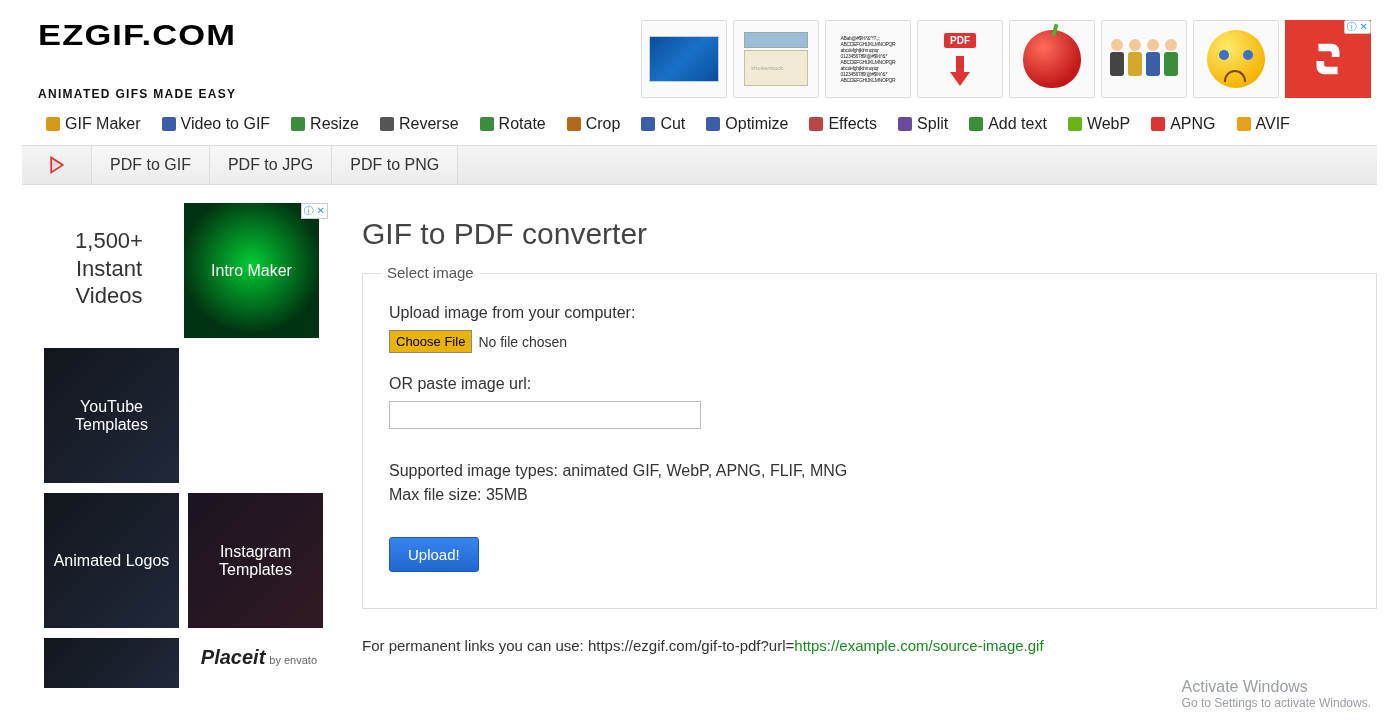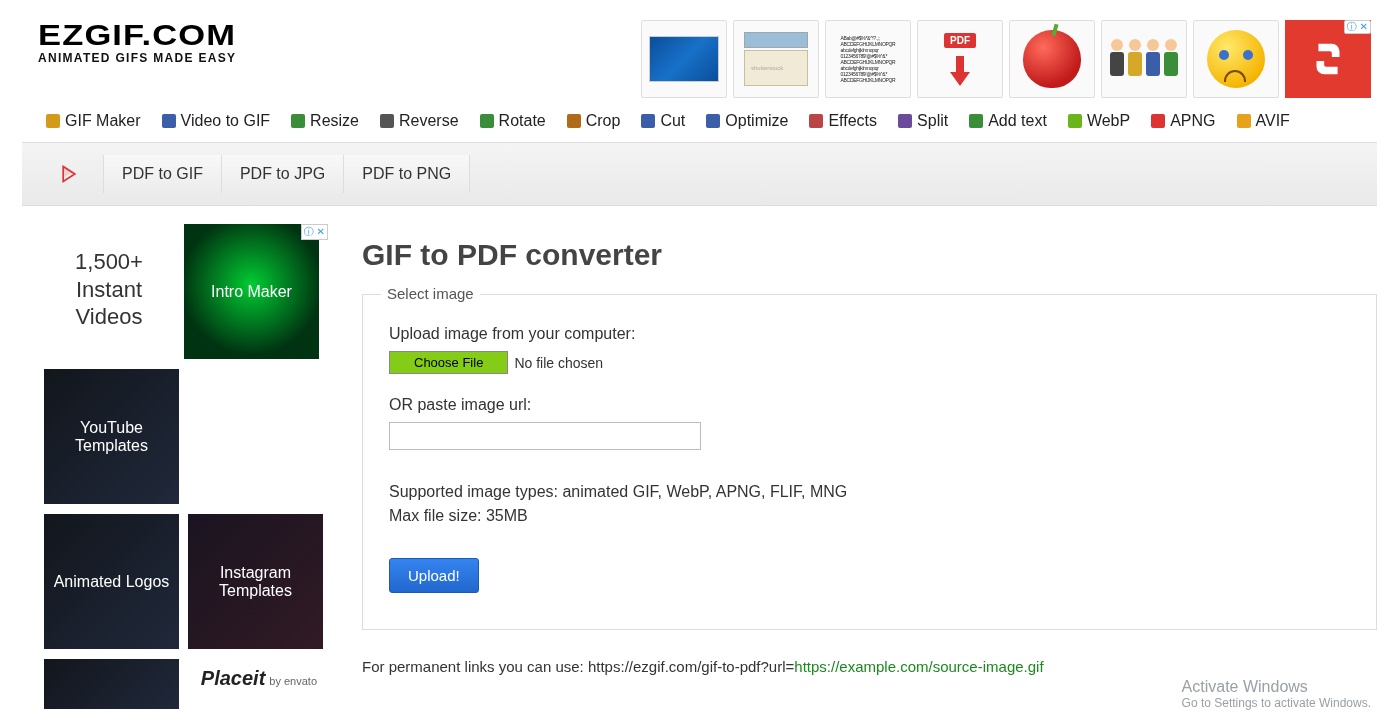--- a/index.html
+++ b/index.html
@@ -1,18 +1,18 @@
 <!DOCTYPE html>
 <html><head>
 <meta charset="utf-8">
 <style>
 * { box-sizing: border-box; margin: 0; padding: 0; }
 body { font-family: Arial, Helvetica, sans-serif; background: #fff; color: #222; width: 1399px; }
 .header { display: flex; align-items: flex-start; padding: 18px 22px 0 38px; }
-.logo-block { display: flex; flex-direction: column; }
+.logo-block { display: flex; flex-direction: column; gap: 36px; }
 .logo-main { font-family: Impact, "Arial Black", sans-serif; font-size: 30px; letter-spacing: 1px; font-weight: 900; color: #000; transform: scaleX(1.15); transform-origin: left; }
 .logo-sub { font-family: Impact, "Arial Black", sans-serif; font-size: 12px; letter-spacing: 1.3px; font-weight: 700; color: #111; margin-top: -1px; }
 .header-spacer { flex: 1; }
 .ad-thumbs { display: flex; gap: 6px; margin-top: 2px; margin-right: 6px; }
 .thumb { width: 86px; height: 78px; border: 1px solid #ddd; border-radius: 2px; background: #fafafa; display: flex; align-items: center; justify-content: center; overflow: hidden; position: relative; }
 .adchoices { position: absolute; top: 0; right: 0; font-size: 10px; color: #3b9ad6; background: #fff; border: 1px solid #ccc; border-radius: 2px; padding: 0 2px; line-height: 12px; }
 .thumb-blue { background: linear-gradient(135deg, #0a4e9b, #1871c8, #0a4e9b); border: 1px solid #ccc; }
 .thumb-gray-center { display: flex; flex-direction: column; align-items: center; justify-content: center; gap: 2px; }
 .id-card-top { width: 64px; height: 16px; background: #9cbdd7; border: 1px solid #9aa; }
 .id-card-body { width: 64px; height: 36px; background: #f1ead6; border: 1px solid #c8bf9f; position: relative; }
@@ -30,46 +30,46 @@
 .person .body { width: 14px; height: 24px; margin: 1px auto 0; border-radius: 3px; }
 .emoji-sad { width: 58px; height: 58px; background: radial-gradient(circle at 35% 30%, #ffe96b, #f5b300 75%); border-radius: 50%; position: relative; }
 .emoji-sad::before, .emoji-sad::after { content: ""; position: absolute; width: 10px; height: 10px; background: #3a70d0; border-radius: 50%; top: 20px; }
 .emoji-sad::before { left: 12px; } .emoji-sad::after { right: 12px; }
 .emoji-mouth { position: absolute; width: 22px; height: 12px; border: 2px solid #7a4a00; border-bottom: none; border-radius: 22px 22px 0 0; bottom: 6px; left: 17px; }
 .red-block { width: 86px; height: 78px; background: #e23a2e; display: flex; align-items: center; justify-content: center; position: relative; }
 .red-block svg { width: 46px; height: 46px; fill: #fff; }
 .nav { display: flex; gap: 21px; padding: 14px 22px 12px 46px; font-size: 16px; color: #222; }
 .nav-item { display: inline-flex; align-items: center; gap: 5px; cursor: pointer; }
 .nav-item .ico { width: 14px; height: 14px; display: inline-block; }
-.subnav { display: flex; align-items: stretch; background: linear-gradient(#f4f4f4, #e9e9e9); border-top: 1px solid #ddd; border-bottom: 1px solid #ddd; padding: 12px; margin: 0 22px; }
+.subnav { display: flex; align-items: stretch; background: linear-gradient(#f4f4f4, #e9e9e9); border-top: 1px solid #ddd; border-bottom: 1px solid #ddd; padding: 0; margin: 0 22px; }
 .subnav .sn-icon { width: 70px; display: flex; align-items: center; justify-content: center; border-right: 1px solid #ddd; }
 .subnav-btn { padding: 10px 18px; color: #333; font-size: 16px; cursor: pointer; border-right: 1px solid #ddd; background: linear-gradient(#f8f8f8, #ececec); }
 .subnav-btn.active { background: #fff; border-bottom: 1px solid #fff; margin-bottom: -1px; }
 .content-row { display: flex; padding: 18px 22px 10px 44px; gap: 28px; }
 .sidebar-ad { width: 290px; position: relative; }
 .ad-badge { position: absolute; right: 6px; top: 0; font-size: 10px; color: #3b9ad6; background: #fff; border: 1px solid #ccc; padding: 0 2px; z-index: 2; }
 .sidebar-top { display: flex; gap: 10px; }
 .promo-text { width: 130px; text-align: center; font-size: 22px; color: #333; padding-top: 24px; line-height: 1.25; }
 .tile { width: 135px; height: 135px; background: #111; color: #fff; display: flex; align-items: center; justify-content: center; text-align: center; font-size: 16px; padding: 8px; position: relative; overflow: hidden; }
 .tile.intro { background: radial-gradient(circle at 50% 45%, #0c3, #031 70%); }
 .tile.style { background: #1a1a22; }
 .tile.style .muse { font-family: Impact, sans-serif; font-size: 28px; color: #ffca1a; line-height: 0.95; text-align: center; }
 .tiles-row { display: flex; gap: 9px; margin-top: 10px; }
 .tile.dark { background: linear-gradient(135deg, #12161c, #20283a); }
 .tile.insta { background: linear-gradient(135deg, #1a1420, #311a25); }
 .placeit-row { display: flex; justify-content: flex-end; align-items: baseline; padding: 8px 6px 0 0; gap: 4px; }
 .placeit { font-style: italic; font-weight: 700; font-size: 20px; color: #222; }
 .by-envato { font-size: 11px; color: #666; }
 .main { flex: 1; }
-.page-title { font-size: 30px; color: #444; margin: 14px 0 22px 0; font-weight: 700; }
+.page-title { font-size: 30px; color: #444; margin: 14px 0 22px 0; font-weight: 400; }
 .panel { border: 1px solid #ddd; padding: 30px 26px 36px 26px; position: relative; background: #fff; }
 .legend { position: absolute; top: -10px; left: 18px; background: #fff; padding: 0 6px; font-size: 15px; color: #555; }
 .label { font-size: 16px; color: #333; margin-bottom: 8px; }
 .file-row { display: flex; align-items: center; gap: 6px; margin-bottom: 22px; }
-.choose-btn { font-size: 13px; padding: 3px 24px; border: 1px solid #888; background: #84cc16; cursor: pointer; }
+.choose-btn { font-size: 13px; padding: 3px 6px; border: 1px solid #888; background: #eab308; cursor: pointer; }
 .no-file { font-size: 14px; color: #333; }
 .url-input { width: 312px; height: 28px; border: 1px solid #bbb; padding: 2px 6px; font-size: 14px; }
 .support { font-size: 16px; color: #333; margin-top: 30px; line-height: 1.5; }
 .upload-btn { margin-top: 30px; background: #1e73e8; background: linear-gradient(#3684f0, #2067cd); color: #fff; border: 1px solid #1a5bb5; padding: 8px 18px; font-size: 15px; border-radius: 3px; cursor: pointer; }
 .perma { font-size: 15px; color: #333; margin-top: 28px; }
 .perma a { color: #1a8a1e; text-decoration: none; }
 .watermark { position: fixed; right: 28px; bottom: 14px; color: #9aa0a6; font-size: 16px; pointer-events: none; text-align: left; }
 .watermark .wsub { font-size: 12px; }
 </style>
 </head>

